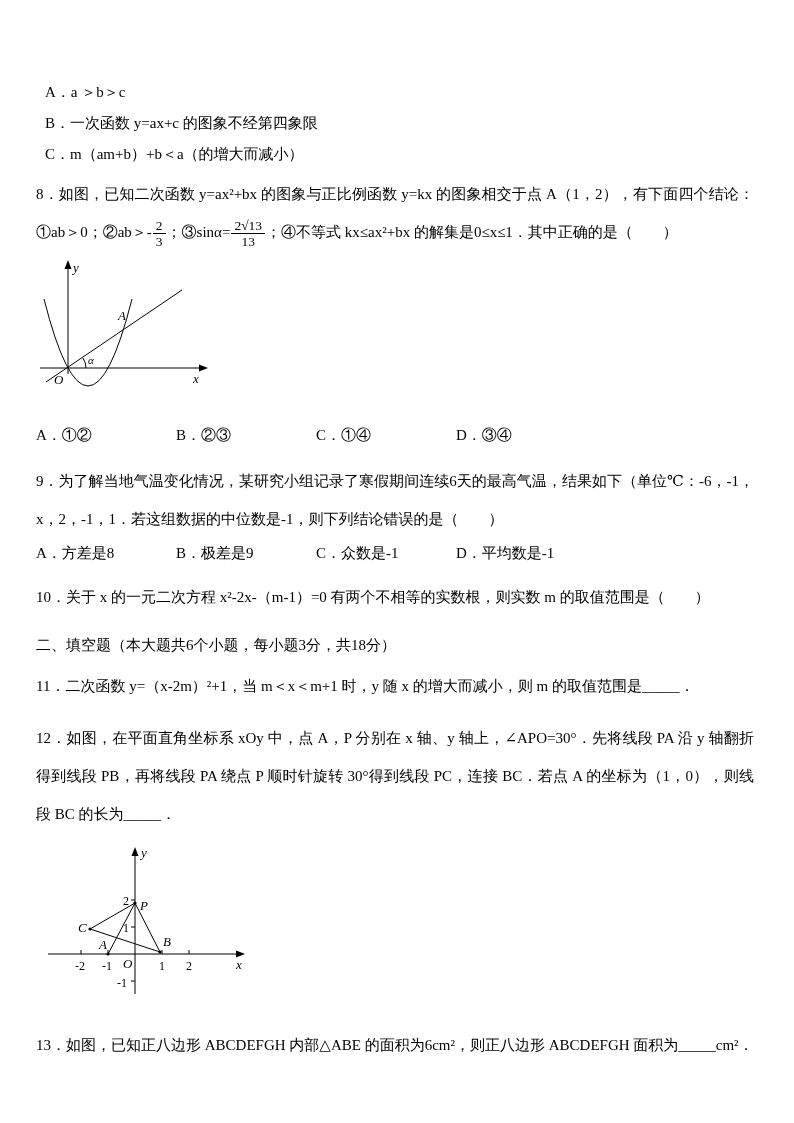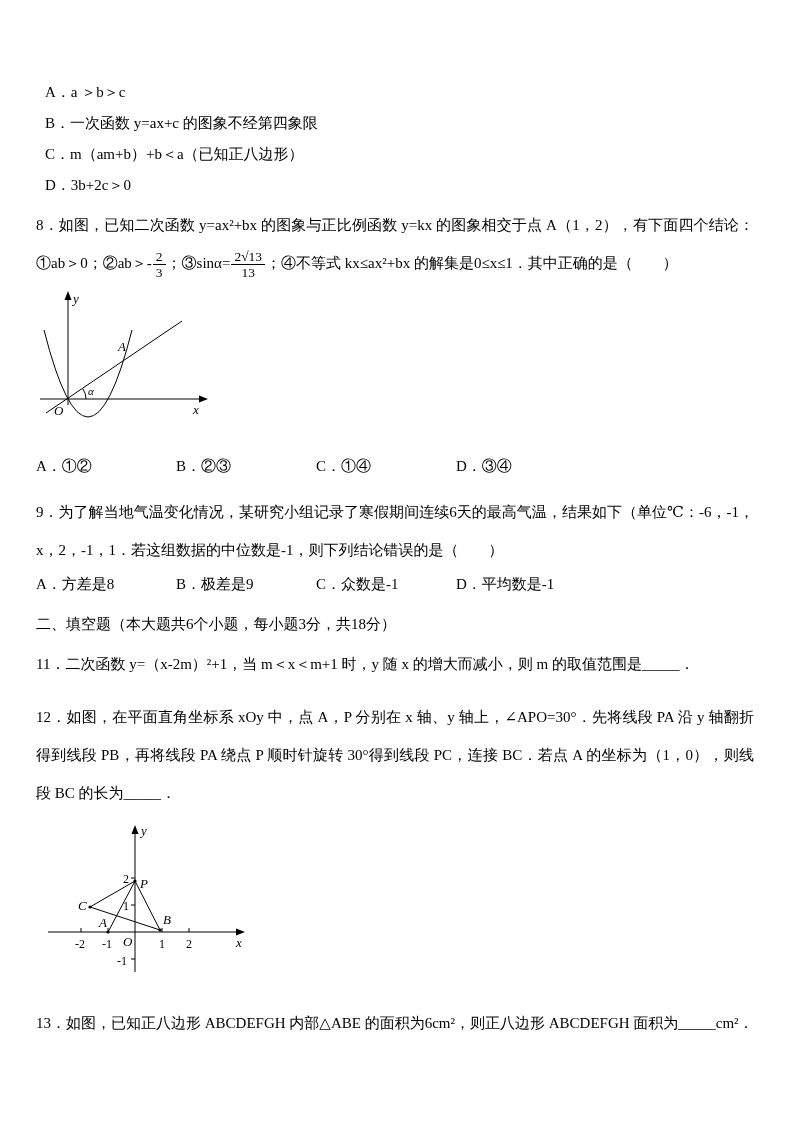--- a/index.html
+++ b/index.html
@@ -38,22 +38,21 @@
   svg polygon{fill:#000;stroke:none;}
   svg circle{fill:#000;stroke:none;}
 </style>
 </head>
 <body>
 
 <div class="page">
 
   <p class="line"><span>A．</span><span>a ＞b＞c</span></p>
   <p class="line"><span>B．</span><span>一次函数 y=ax+c 的图象不经第四象限</span></p>
-  <p class="line"><span>C．</span><span>m（am+b）+b＜a（已知正八边形）</span></p>
-  <p class="line"><span>D．</span><span>3b+2c＞0</span></p>
+  <p class="line"><span>C．</span><span>m（am+b）+b＜a（的增大而减小）</span></p>
 
   <p class="para mt2">
     <span>8．如图，已知二次函数 y=ax²+bx 的图象与正比例函数 y=kx 的图象相交于点 A（1，2），有下面四个结论：①ab＞0；②ab＞-</span><span class="frac">
         <span class="num">2</span>
         <span class="den">3</span>
       </span><span>；③sinα=</span><span class="frac">
         <span class="num">2√13</span>
         <span class="den">13</span>
       </span><span>；④不等式 kx≤ax²+bx 的解集是0≤x≤1．其中正确的是（　　）</span>
   </p>
@@ -88,20 +87,21 @@
   </div>
 
   <p class="para mt16">9．为了解当地气温变化情况，某研究小组记录了寒假期间连续6天的最高气温，结果如下（单位℃：-6，-1，x，2，-1，1．若这组数据的中位数是-1，则下列结论错误的是（　　）</p>
   <div class="opts-row mt6">
     <span class="col140"><span>A．</span><span>方差是8</span></span>
     <span class="col140"><span>B．</span><span>极差是9</span></span>
     <span class="col140"><span>C．</span><span>众数是-1</span></span>
     <span><span>D．</span><span>平均数是-1</span></span>
   </div>
 
+  <p class="para mt14">10．关于 x 的一元二次方程 x²-2x-（m-1）=0 有两个不相等的实数根，则实数 m 的取值范围是（　　）</p>
 
   <p class="para mt10">二、填空题（本大题共6个小题，每小题3分，共18分）</p>
 
   <p class="para mt2">11．二次函数 y=（x-2m）²+1，当 m＜x＜m+1 时，y 随 x 的增大而减小，则 m 的取值范围是_____．</p>
 
   <p class="para mt14">12．如图，在平面直角坐标系 xOy 中，点 A，P 分别在 x 轴、y 轴上，∠APO=30°．先将线段 PA 沿 y 轴翻折得到线段 PB，再将线段 PA 绕点 P 顺时针旋转 30°得到线段 PC，连接 BC．若点 A 的坐标为（1，0），则线段 BC 的长为_____．</p>
 
   <figure class="fig2">
     <svg width="215" height="168" viewBox="0 0 215 168">
 

